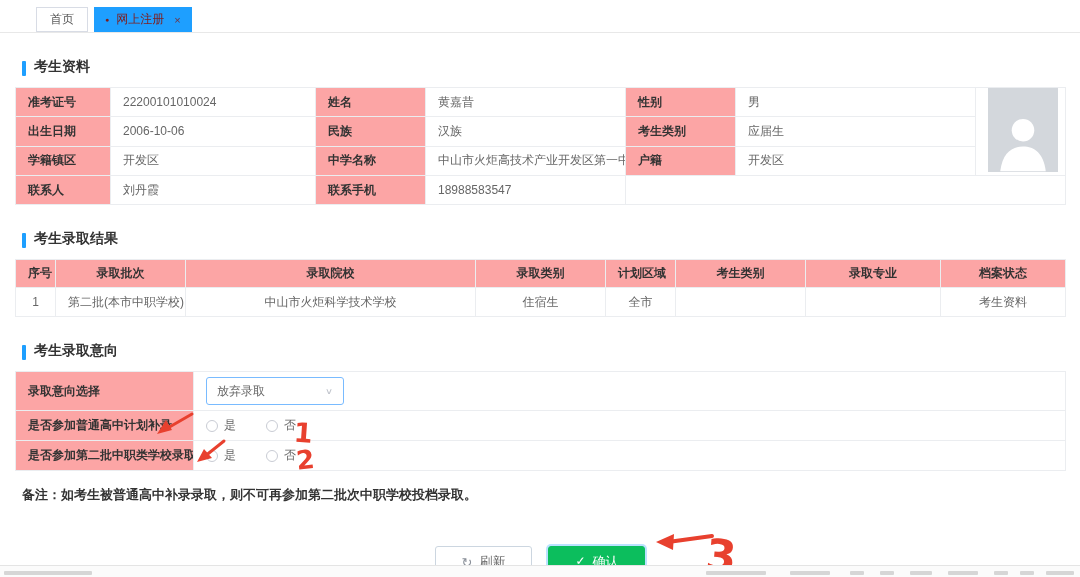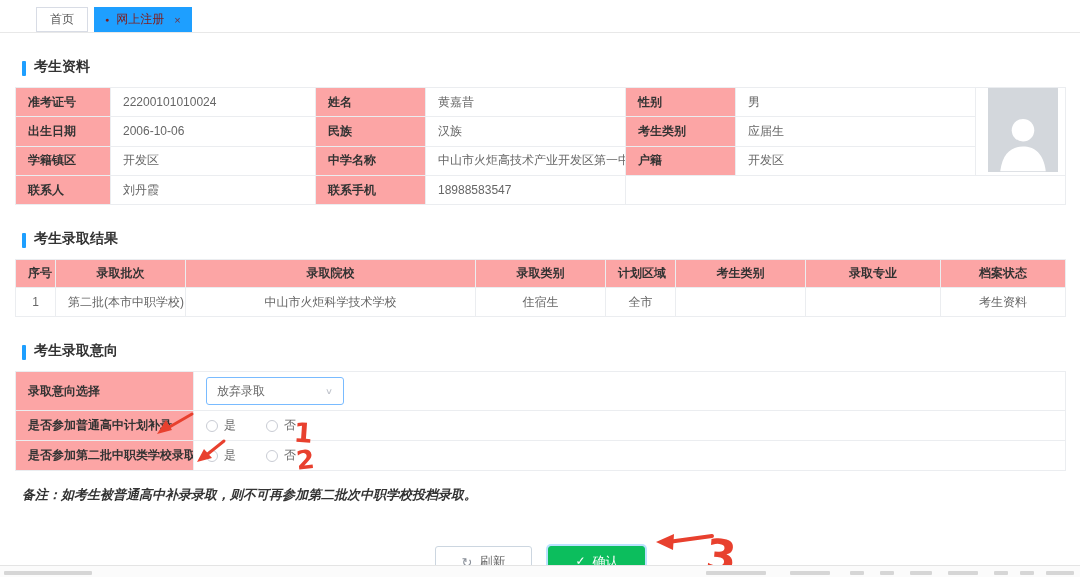--- a/index.html
+++ b/index.html
@@ -29,21 +29,21 @@
   
   .intent .lbl{width:178px;}
   .row-select td{height:38px;}
   .row-q td{height:29px;}
   .select{width:138px;height:28px;box-sizing:border-box;border:1px solid #79bbff;border-radius:3px;display:inline-flex;align-items:center;justify-content:space-between;padding:0 10px;color:#666;background:#fff;cursor:pointer;vertical-align:middle;}
   .select .chev{color:#c0c4cc;font-size:11px;transform:scaleY(.75);}
   .radio-group{display:flex;align-items:center;gap:30px;}
   .radio{display:inline-flex;align-items:center;gap:6px;color:#666;cursor:pointer;}
   .radio .circle{width:12px;height:12px;border:1px solid #c9ccd4;border-radius:50%;background:#fff;box-sizing:border-box;}
 
-  .note{font-size:13px;font-weight:bold;color:#333;margin:15px 0 0 7px;font-style:italic;}
+  .note{font-size:13px;font-weight:bold;color:#333;margin:15px 0 0 7px;}
 
   
   .btn-row{display:flex;justify-content:center;align-items:center;gap:16px;margin-top:42px;}
   .btn{font-size:13px;height:32px;box-sizing:border-box;padding:0 26px;border-radius:3px;display:inline-flex;align-items:center;gap:7px;cursor:pointer;}
   .btn.refresh{background:#fff;border:1px solid #ccd6e0;color:#666;}
   .btn.refresh .ric{font-size:13px;color:#8a9099;}
   .btn.confirm{background:#0CBE5D;border:1px solid #0CBE5D;color:#fff;box-shadow:0 0 0 2px rgba(30,159,255,.30);}
   .btn.confirm .cic{font-size:12px;border-bottom:1px solid #fff;line-height:1.1;}
 
   

